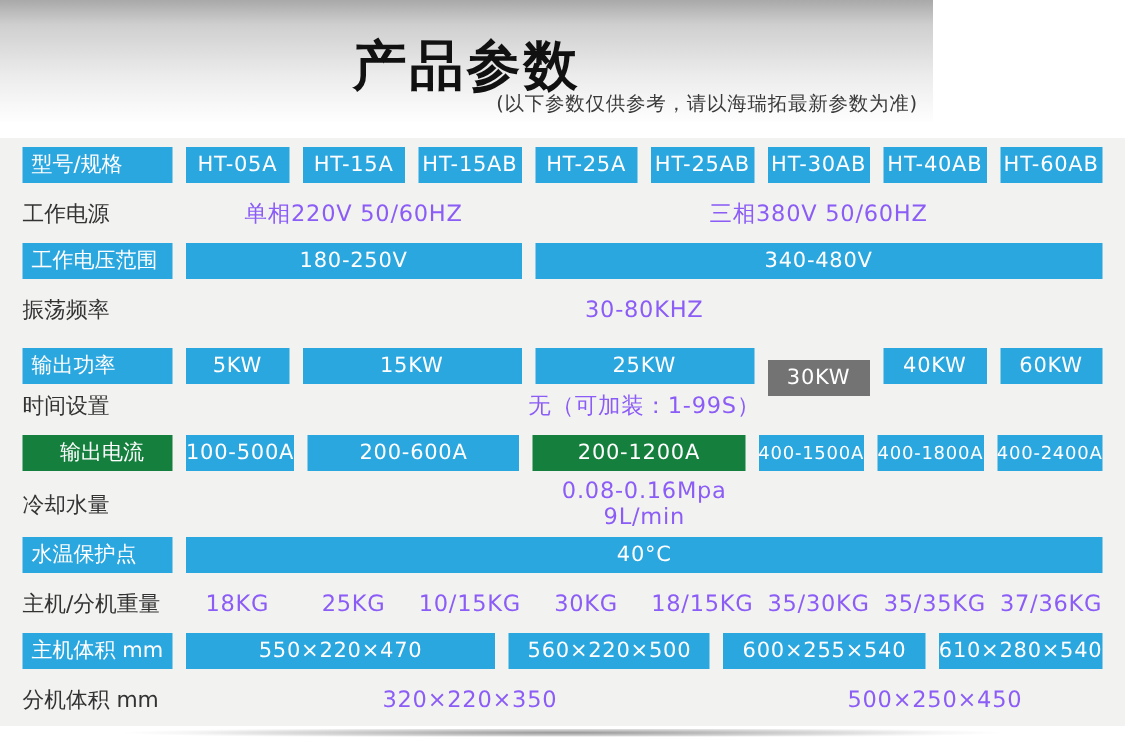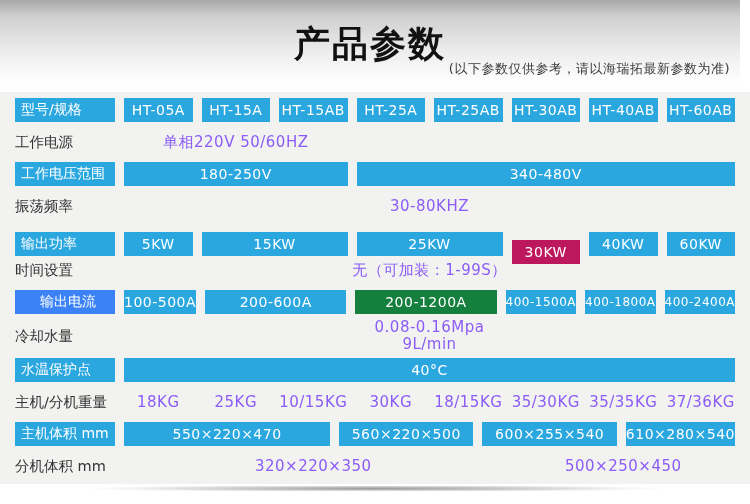--- a/index.html
+++ b/index.html
@@ -5,21 +5,21 @@
   html,body{margin:0;padding:0;}
   body{
     width:750px;height:504px;
     font-family:"DejaVu Sans","Liberation Sans",sans-serif;
     background:#ffffff;overflow:hidden;
   }
   .page{position:relative;width:750px;height:504px;background:#ffffff;}
 
   
   .hdr{
-    position:relative;width:740px;height:92px;
+    position:relative;width:622px;height:92px;
     background:linear-gradient(to bottom,#a9a9a9 0%,#cfcfcf 18%,#ececec 55%,#ffffff 90%);
   }
   .hdr h1{
     margin:0;padding-top:20px;text-align:center;
     font-size:36px;font-weight:bold;color:#111111;letter-spacing:2px;
   }
   .hdr .subtitle{
     position:absolute;right:10px;top:60px;
     font-size:13px;color:#3a3a3a;letter-spacing:0.5px;margin-left:34px;
   }
@@ -90,45 +90,46 @@
         <div class="cell-blue" style="background: rgb(43, 167, 224); grid-column: span 1;">HT-15AB</div>
         <div class="cell-blue" style="background: rgb(43, 167, 224); grid-column: span 1;">HT-25A</div>
         <div class="cell-blue" style="background: rgb(43, 167, 224); grid-column: span 1;">HT-25AB</div>
         <div class="cell-blue" style="background: rgb(43, 167, 224); grid-column: span 1;">HT-30AB</div>
         <div class="cell-blue" style="background: rgb(43, 167, 224); grid-column: span 1;">HT-40AB</div>
         <div class="cell-blue" style="background: rgb(43, 167, 224); grid-column: span 1;">HT-60AB</div>
       </div>
       <div class="row row-plain">
         <div class="label-plain">工作电源</div>
         <div class="cell-text" style="grid-column: span 3;">单相220V 50/60HZ</div>
+        <div class="cell-text" style="grid-column: span 5;">三相380V 50/60HZ</div>
       </div>
       <div class="row row-blue">
         <div class="label-blue" style="background: rgb(43, 167, 224);">工作电压范围</div>
         <div class="cell-blue" style="background: rgb(43, 167, 224); grid-column: span 3;">180-250V</div>
         <div class="cell-blue" style="background: rgb(43, 167, 224); grid-column: span 5;">340-480V</div>
       </div>
       <div class="row row-plain">
         <div class="label-plain">振荡频率</div>
         <div class="cell-text" style="grid-column: span 8;">30-80KHZ</div>
       </div>
       <div class="row row-blue">
         <div class="label-blue" style="background: rgb(43, 167, 224);">输出功率</div>
         <div class="cell-blue" style="background: rgb(43, 167, 224); grid-column: span 1;">5KW</div>
         <div class="cell-blue" style="background: rgb(43, 167, 224); grid-column: span 2;">15KW</div>
         <div class="cell-blue" style="background: rgb(43, 167, 224); grid-column: span 2;">25KW</div>
-        <div class="cell-blue" style="background: #be185d; grid-column: span 1; margin-top: 16px;">30KW</div>
+        <div class="cell-blue" style="background: #737373; grid-column: span 1; margin-top: 16px;">30KW</div>
         <div class="cell-blue" style="background: rgb(43, 167, 224); grid-column: span 1;">40KW</div>
         <div class="cell-blue" style="background: rgb(43, 167, 224); grid-column: span 1;">60KW</div>
       </div>
       <div class="row row-plain">
         <div class="label-plain">时间设置</div>
         <div class="cell-text" style="grid-column: span 8;">无（可加装：1-99S）</div>
       </div>
       <div class="row row-blue">
-        <div class="label-blue" style="background: #3b82f6; padding-left: 25px;">输出电流</div>
+        <div class="label-blue" style="background: #15803d; padding-left: 25px;">输出电流</div>
         <div class="cell-blue" style="background: rgb(43, 167, 224); grid-column: span 1;">100-500A</div>
         <div class="cell-blue" style="background: rgb(43, 167, 224); grid-column: span 2;">200-600A</div>
         <div class="cell-blue" style="background: #15803d; grid-column: span 2;">200-1200A</div>
         <div class="cell-blue cell-small" style="background: rgb(43, 167, 224); grid-column: span 1;">400-1500A</div>
         <div class="cell-blue cell-small" style="background: rgb(43, 167, 224); grid-column: span 1;">400-1800A</div>
         <div class="cell-blue cell-small" style="background: rgb(43, 167, 224); grid-column: span 1;">400-2400A</div>
       </div>
       <div class="row row-tall">
         <div class="label-plain">冷却水量</div>
         <div class="cell-text cell-multiline" style="grid-column: span 8;">0.08-0.16Mpa

